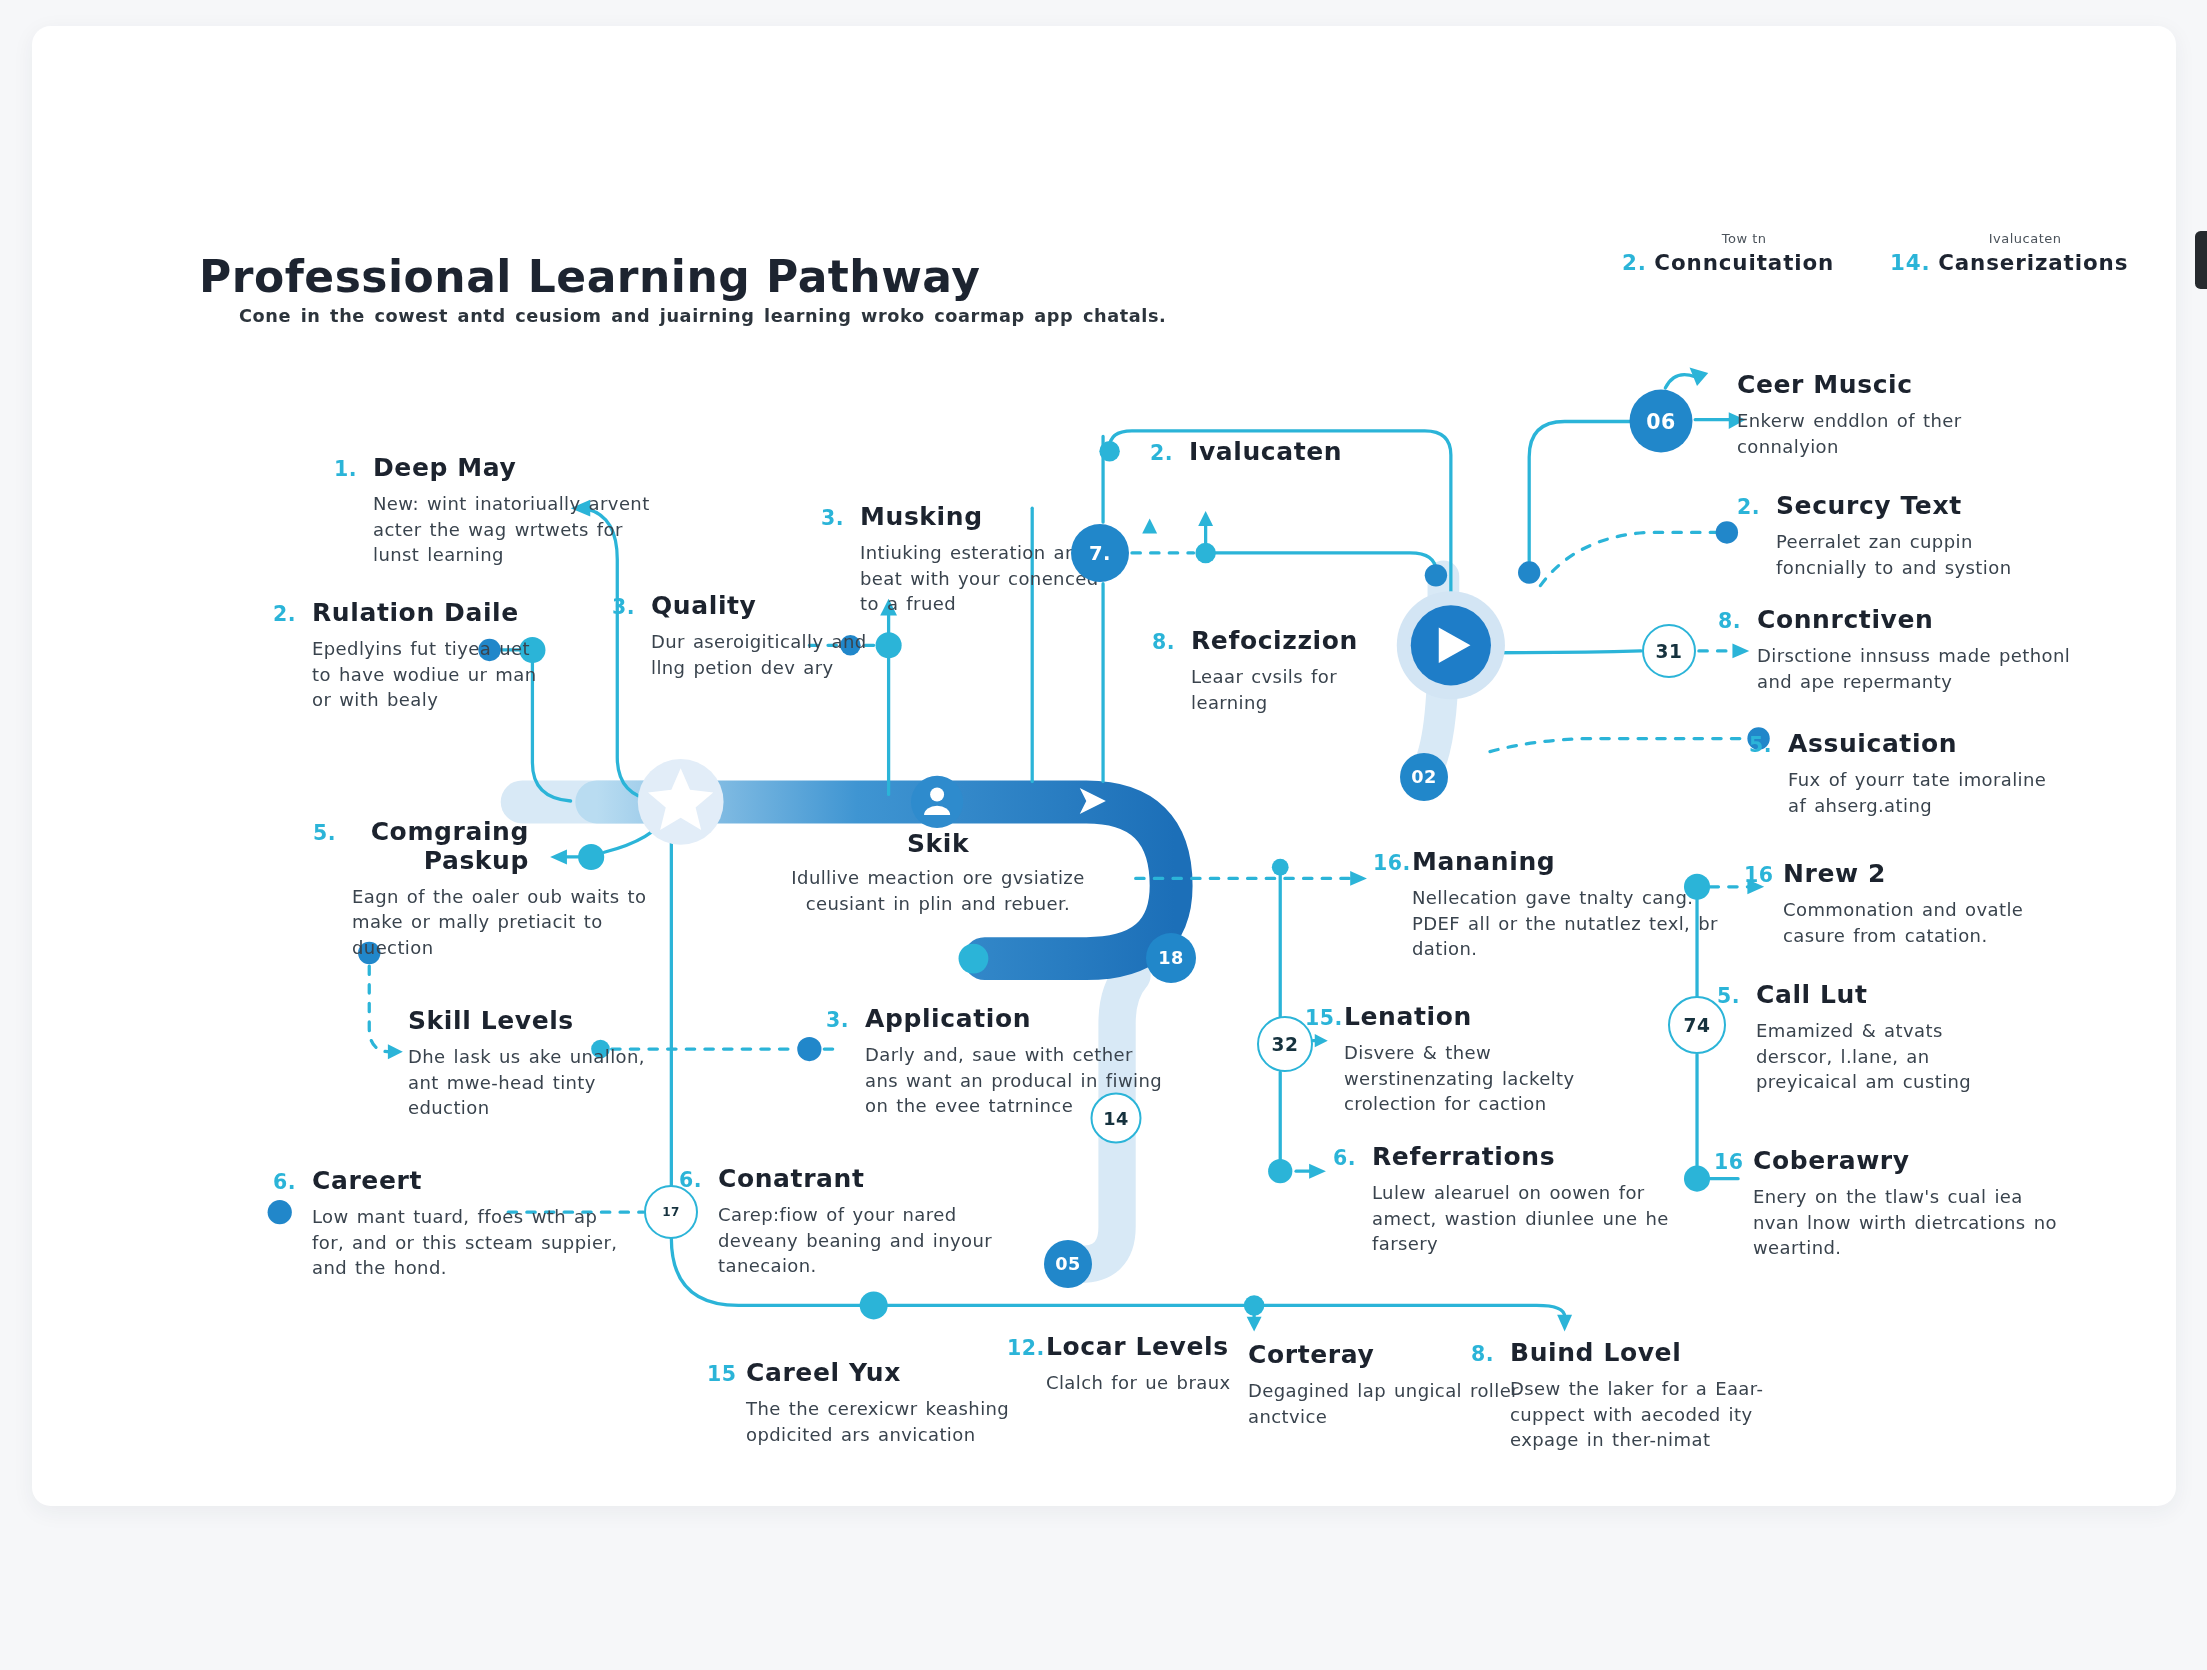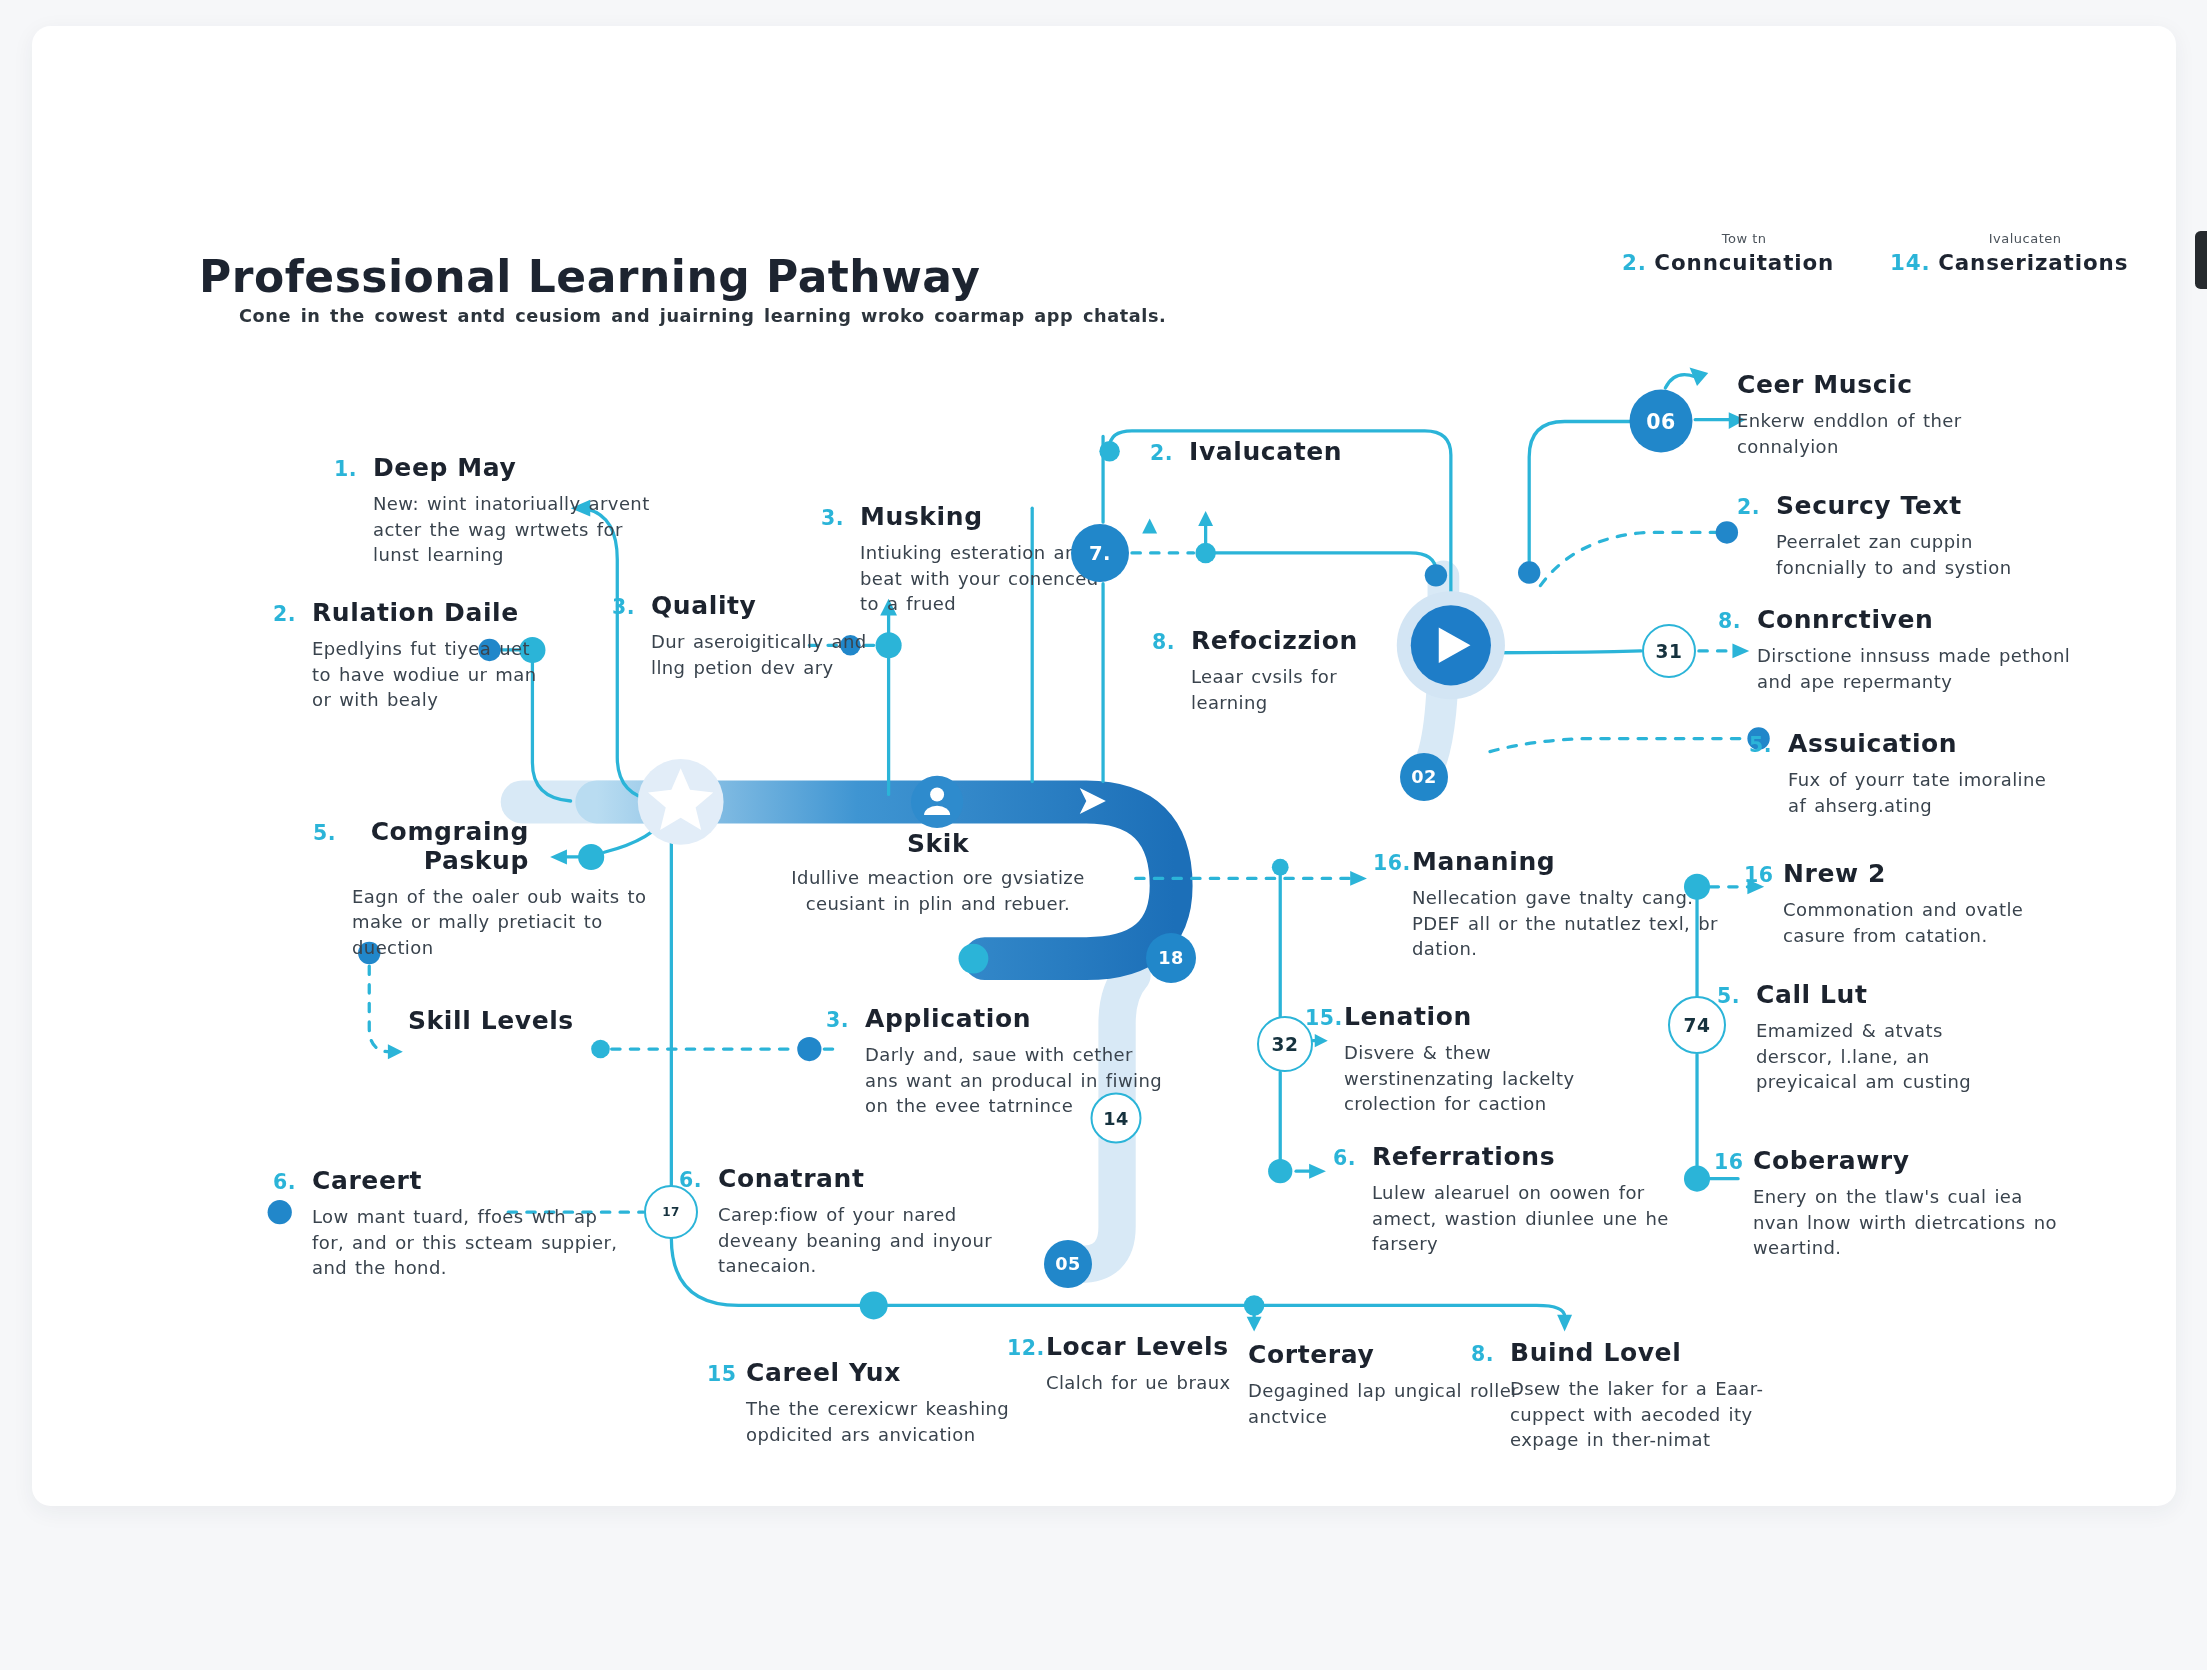--- a/index.html
+++ b/index.html
@@ -288,20 +288,21 @@
     <div class="head">
       <span class="num">5.</span>
       <span class="t" style="width: 177px; text-align: right;">Comgraing Paskup</span>
     </div>
     <div class="desc">Eagn of the oaler oub waits to make or mally pretiacit to duection</div>
   </div>
 <div class="item" style="left: 408px; top: 1007px; width: 261px;">
     <div class="head">
       <span class="t">Skill Levels</span>
     </div>
+    <div class="desc">Dhe lask us ake unallon, ant mwe-head tinty eduction</div>
   </div>
 <div class="item" style="left: 865px; top: 1005px; width: 298px;">
     <div class="head">
       <span class="num">3.</span>
       <span class="t">Application</span>
     </div>
     <div class="desc">Darly and, saue with cether ans want an producal in fiwing on the evee tatrnince</div>
   </div>
 <div class="item" style="left: 312px; top: 1167px; width: 308px;">
     <div class="head">

